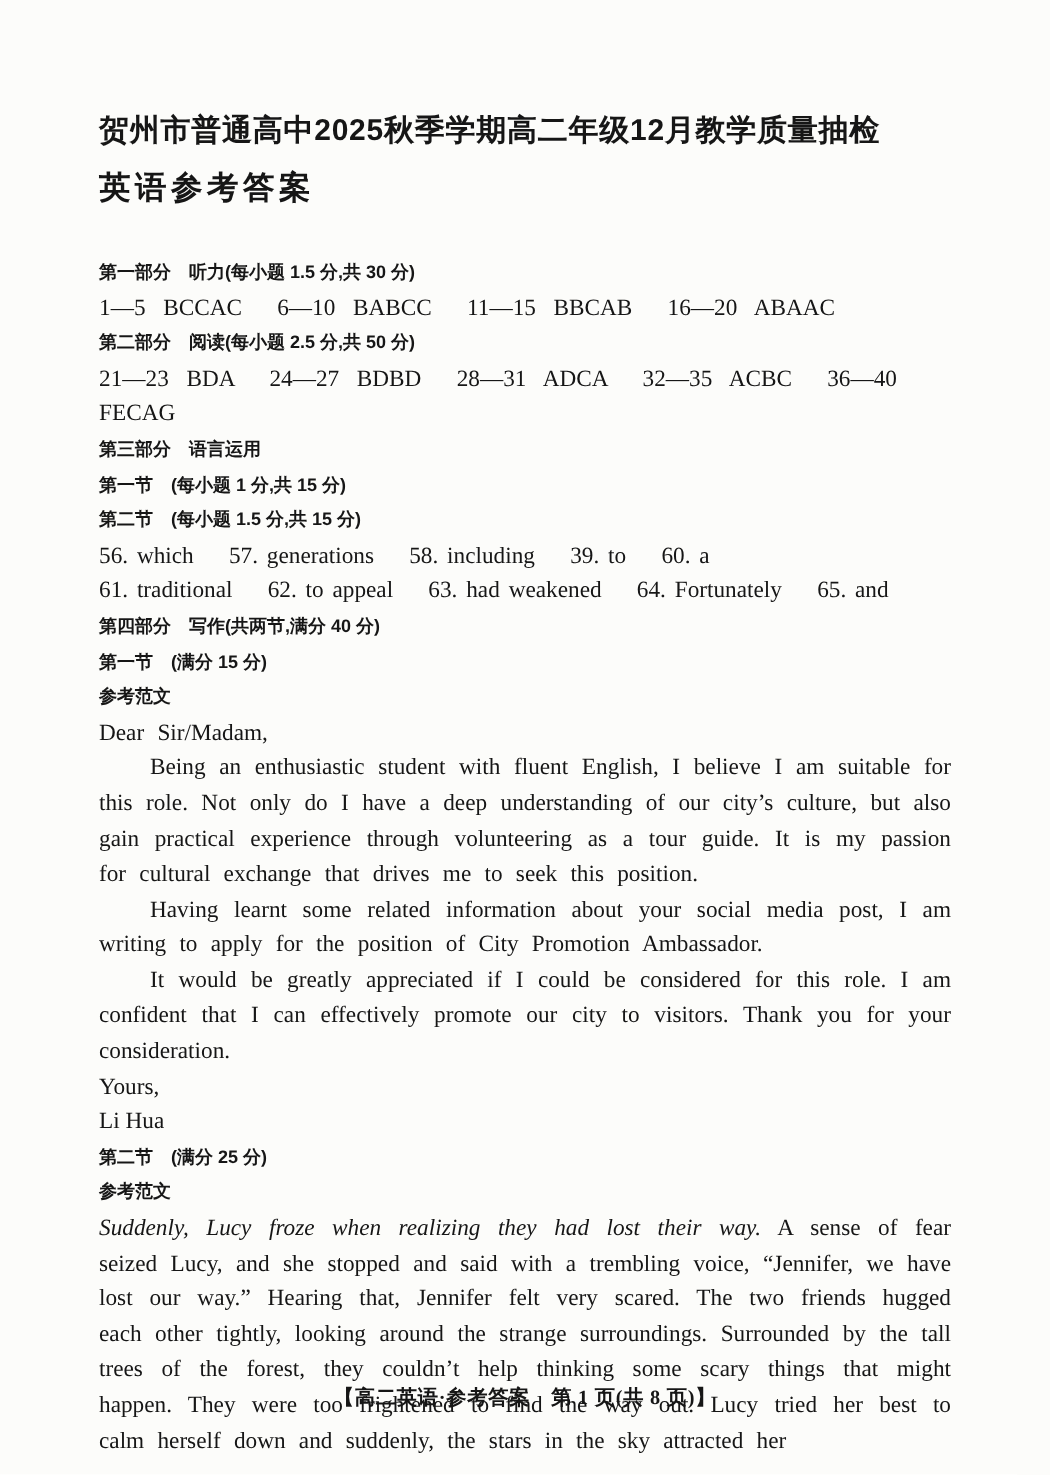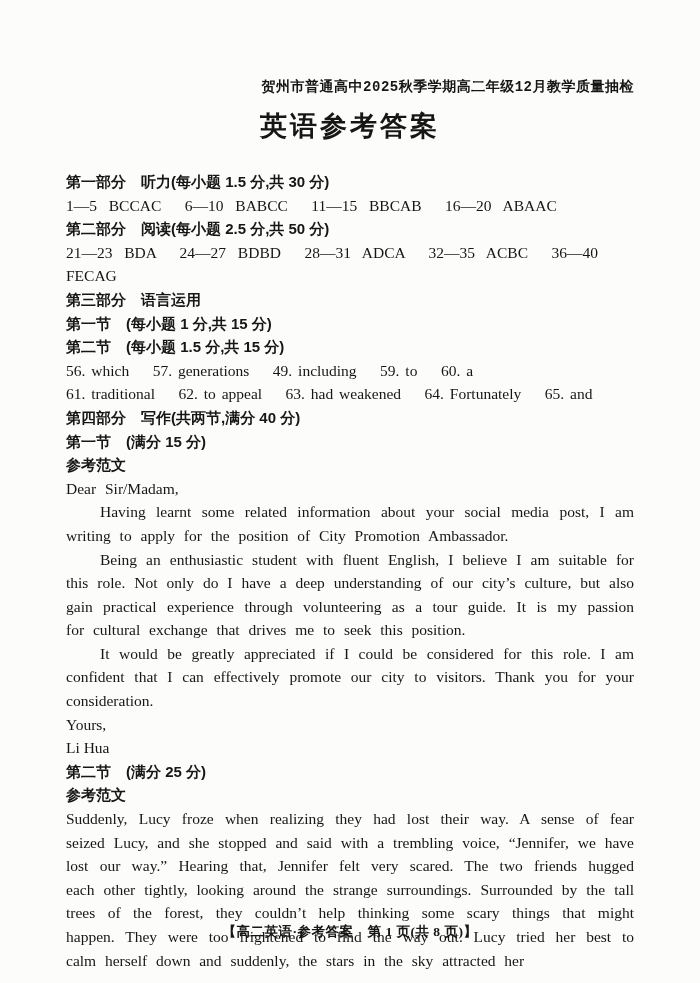--- a/index.html
+++ b/index.html
@@ -10,56 +10,55 @@
     height:983px;
     margin:0 auto;
     background:#fcfcfa;
     padding:74px 66px 0 66px;
     font-family:"Liberation Serif","DejaVu Serif",serif;
     font-size:15.5px;
     color:#161616;
     overflow:hidden;
   }
   .title1 {
-    text-align:right;
-    font-family:Liberation Mono, monospace;
-    font-size:14px;
+    text-align:left;
+    font-family:Liberation Sans, sans-serif;
+    font-size:20px;
     font-weight:700;
     letter-spacing:0.5px;
     line-height:26px;
   }
   .title2 {
-    text-align:center;
     font-family:"Liberation Sans","DejaVu Sans",sans-serif;
-    font-size:27px;
+    font-size:21px;
     font-weight:700;
     letter-spacing:3px;
     line-height:36px;
     margin-top:8px;
     margin-bottom:26px;
   }
   .line {
     line-height:23.6px;
     white-space:pre-wrap;
     font-family:Liberation Serif, serif;
   }
   .heading {
     font-family:"Liberation Sans","DejaVu Sans",sans-serif;
     font-weight:700;
-    font-size:15px;
+    font-size:12px;
   }
   .answers { word-spacing:2px; }
   .para {
     line-height:23.6px;
     text-align:justify;
     word-spacing:0.32em;
   }
   .indent { text-indent:34px; }
   .right { text-align:left; word-spacing:normal; }
-  .italic { }
+  .italic { font-style:italic; }
   .footer {
     position:absolute;
     bottom:42px;
     left:0; right:0;
     text-align:center;
     font-size:13.5px;
     font-weight:700;
     letter-spacing:0.5px;
   }
 </style>
@@ -74,31 +73,31 @@
   <div class="line heading">第一部分　听力(每小题 1.5 分,共 30 分)</div>
   <div class="line answers">1—5  BCCAC    6—10  BABCC    11—15  BBCAB    16—20  ABAAC</div>
 
   <div class="line heading">第二部分　阅读(每小题 2.5 分,共 50 分)</div>
   <div class="line answers">21—23  BDA    24—27  BDBD    28—31  ADCA    32—35  ACBC    36—40  FECAG</div>
 
   <div class="line heading">第三部分　语言运用</div>
   <div class="line heading">第一节　(每小题 1 分,共 15 分)</div>
 
   <div class="line heading">第二节　(每小题 1.5 分,共 15 分)</div>
-  <div class="line answers">56. which    57. generations    49. including    59. to    60. a</div>
+  <div class="line answers">56. which    57. generations    58. including    39. to    60. a</div>
   <div class="line answers">61. traditional    62. to appeal    63. had weakened    64. Fortunately    65. and</div>
 
   <div class="line heading">第四部分　写作(共两节,满分 40 分)</div>
 
   <div class="line heading">第一节　(满分 15 分)</div>
   <div class="line heading">参考范文</div>
 
   <p class="para">Dear Sir/Madam,</p>
+  <p class="para indent">Being an enthusiastic student with fluent English, I believe I am suitable for this role. Not only do I have a deep understanding of our city’s culture, but also gain practical experience through volunteering as a tour guide. It is my passion for cultural exchange that drives me to seek this position.</p>
   <p class="para indent">Having learnt some related information about your social media post, I am writing to apply for the position of City Promotion Ambassador.</p>
-  <p class="para indent">Being an enthusiastic student with fluent English, I believe I am suitable for this role. Not only do I have a deep understanding of our city’s culture, but also gain practical experience through volunteering as a tour guide. It is my passion for cultural exchange that drives me to seek this position.</p>
   <p class="para indent">It would be greatly appreciated if I could be considered for this role. I am confident that I can effectively promote our city to visitors. Thank you for your consideration.</p>
   <p class="para right">Yours,</p>
   <p class="para right">Li Hua</p>
 
   <div class="line heading">第二节　(满分 25 分)</div>
   <div class="line heading">参考范文</div>
 
   <p class="para"><span class="italic">Suddenly, Lucy froze when realizing they had lost their way.</span><span> A sense of fear seized Lucy, and she stopped and said with a trembling voice, “Jennifer, we have lost our way.” Hearing that, Jennifer felt very scared. The two friends hugged each other tightly, looking around the strange surroundings. Surrounded by the tall trees of the forest, they couldn’t help thinking some scary things that might happen. They were too frightened to find the way out. Lucy tried her best to calm herself down and suddenly, the stars in the sky attracted her</span></p>
 
   <div class="footer">【高二英语·参考答案　第 1 页(共 8 页)】</div>

